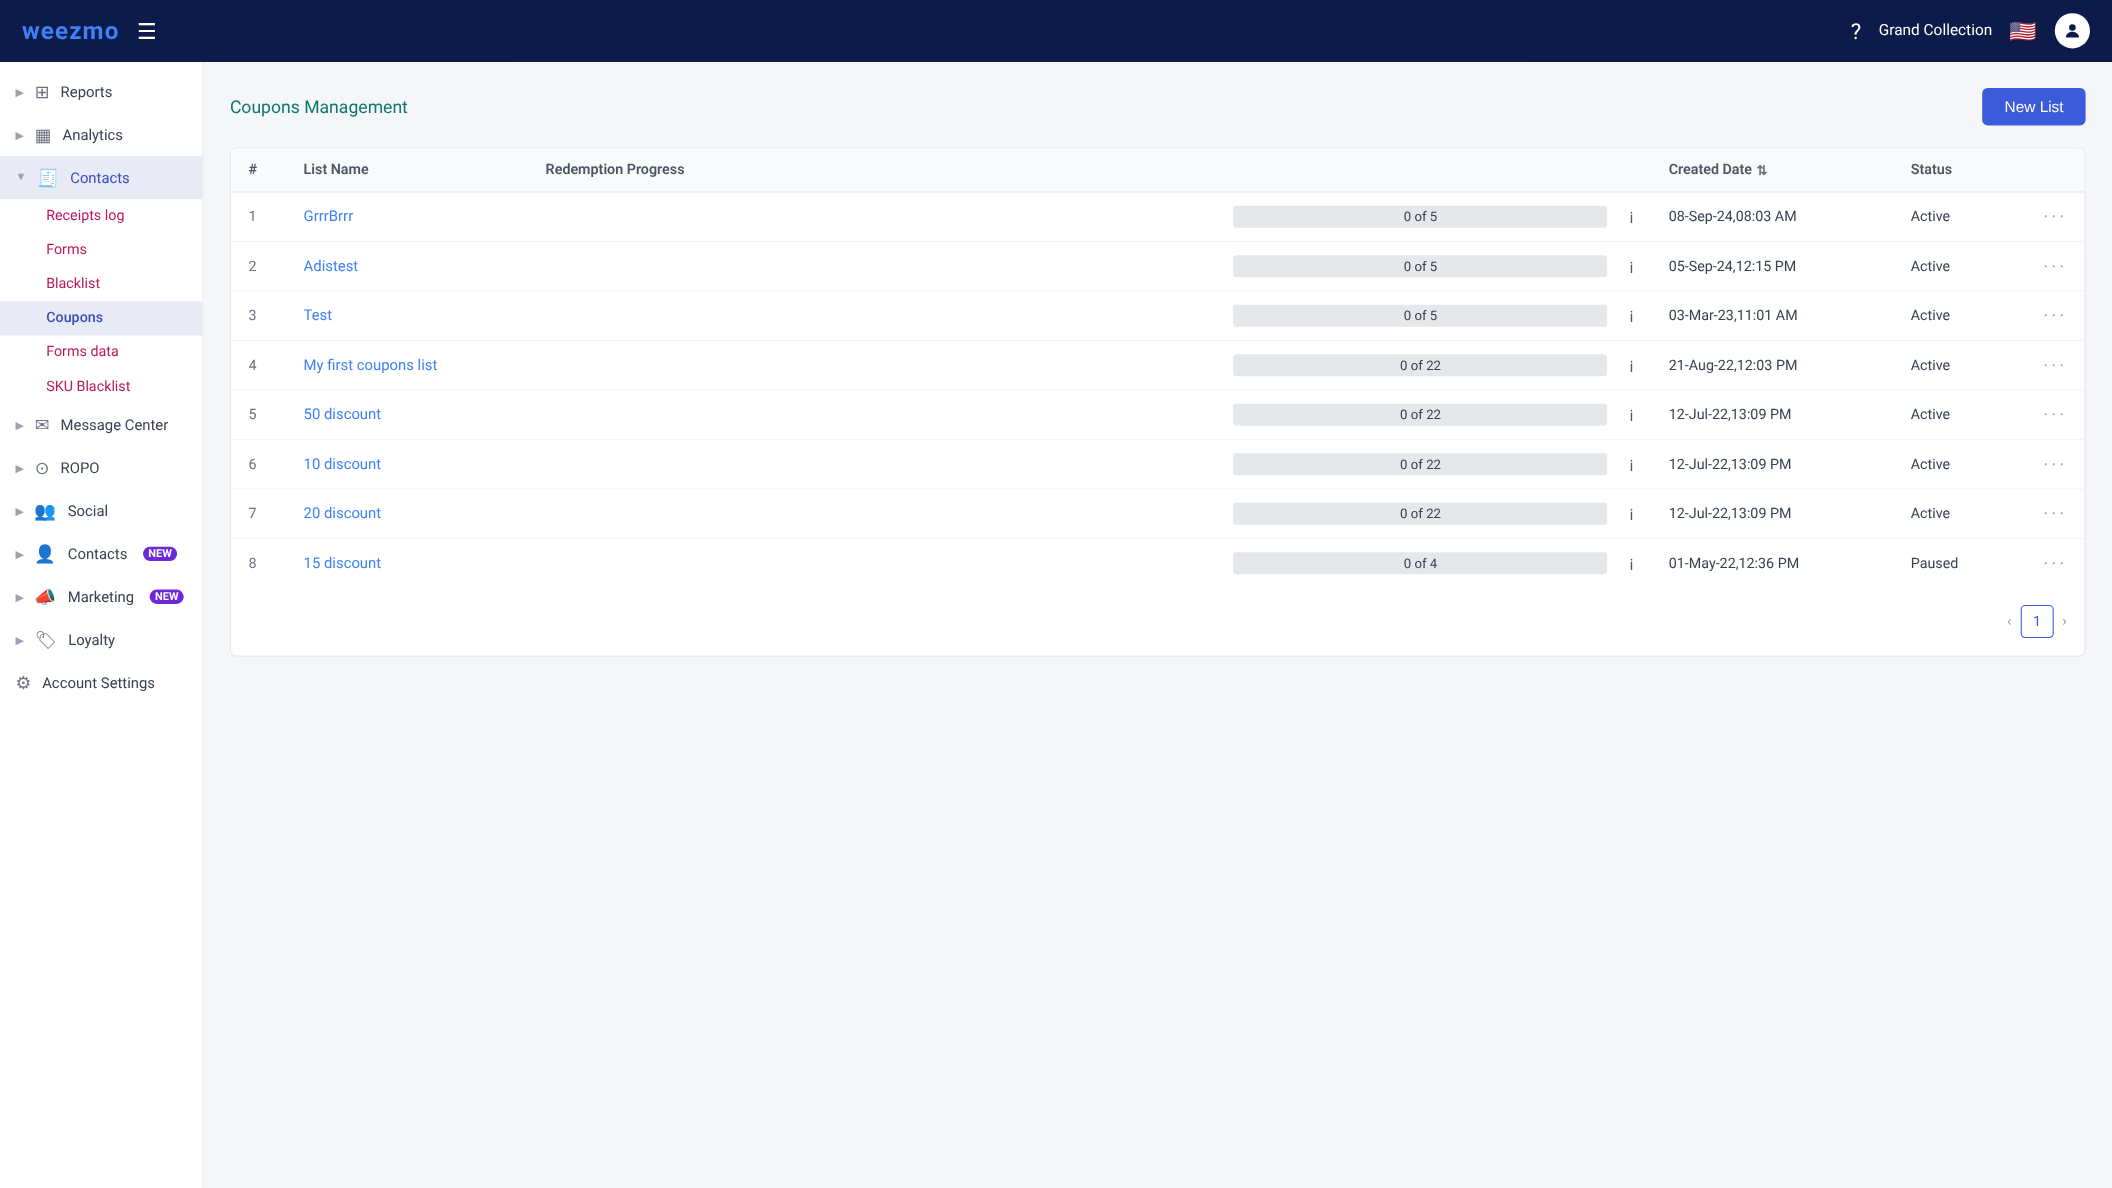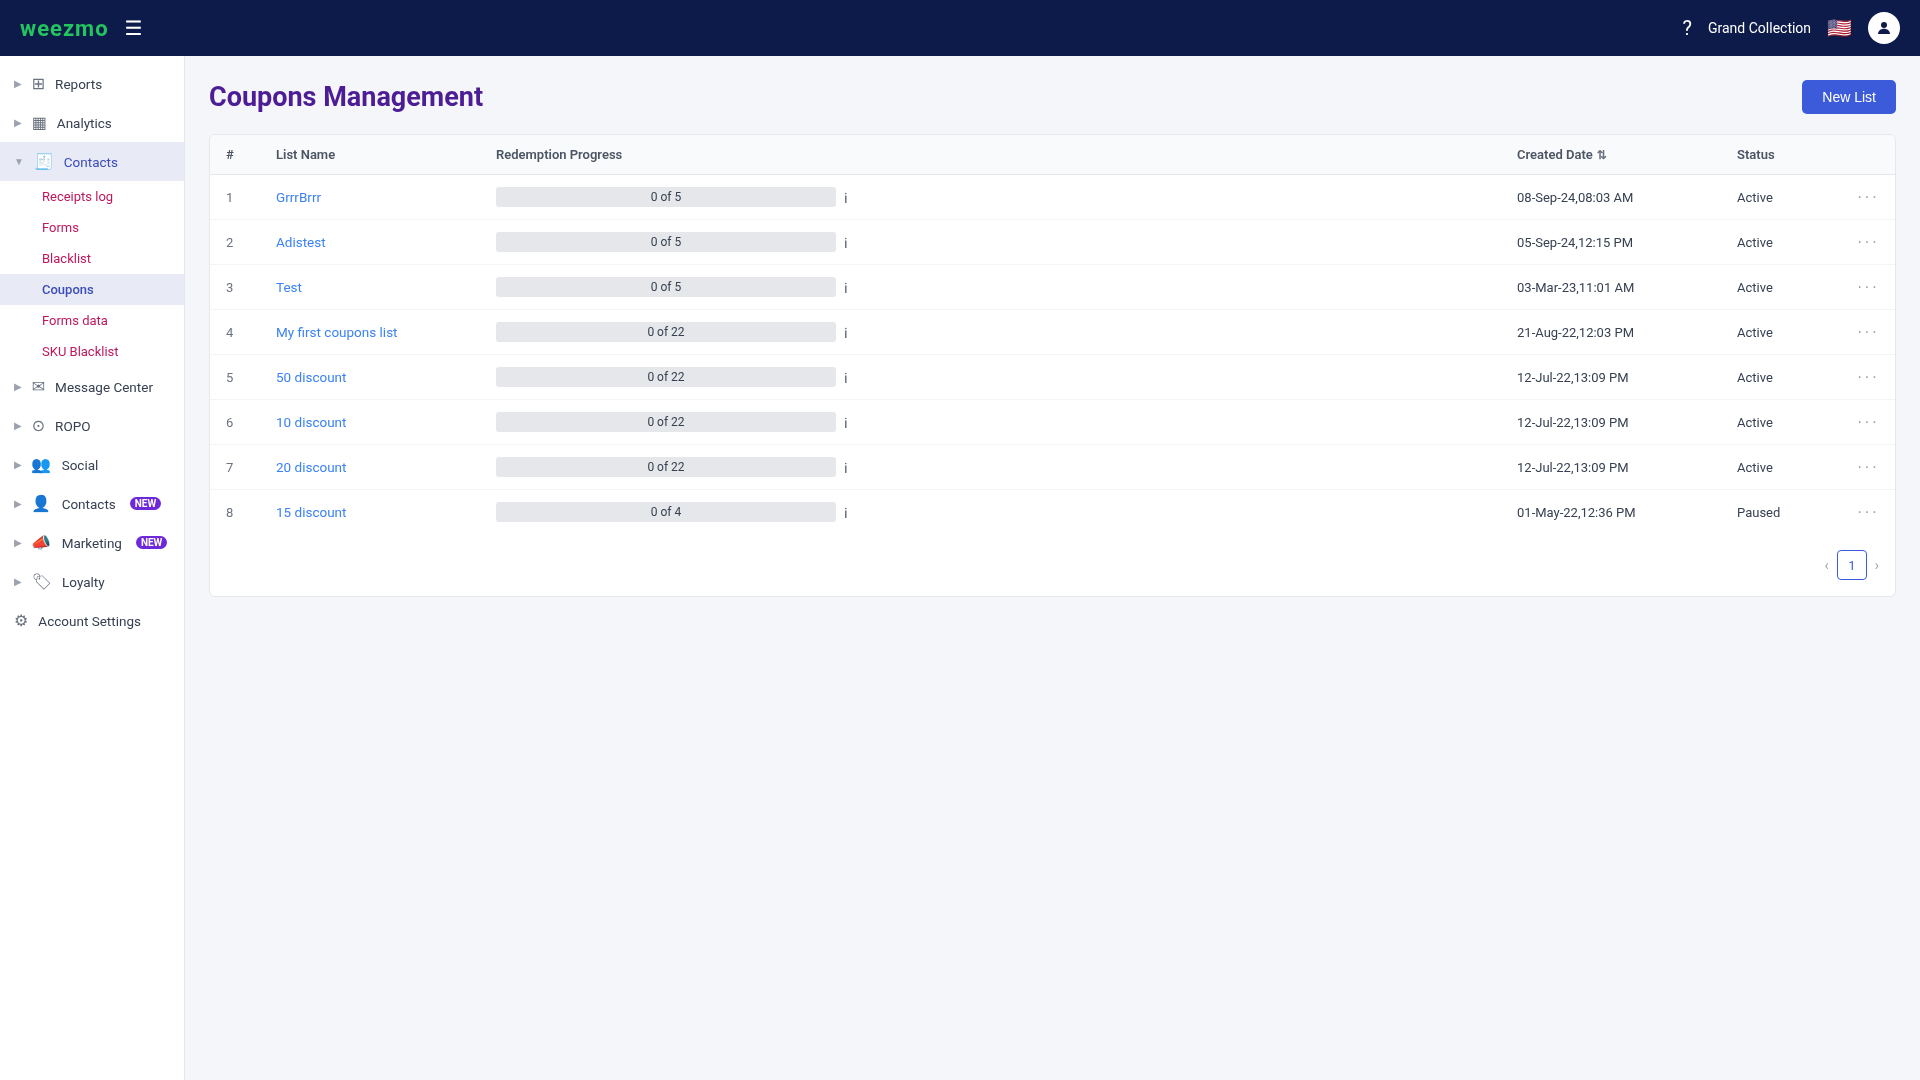--- a/index.html
+++ b/index.html
@@ -11,21 +11,21 @@
       height: 56px;
       display: flex;
       align-items: center;
       padding: 0 20px;
       justify-content: space-between;
       position: fixed;
       top: 0; left: 0; right: 0;
       z-index: 100;
     }
     .top-nav-left { display: flex; align-items: center; gap: 16px; }
-    .logo { color: #22c55e; font-size: 22px; font-weight: bold; letter-spacing: 1px; }
+    .logo { color: #3b82f6; font-size: 22px; font-weight: bold; letter-spacing: 1px; }
     .hamburger { color: white; font-size: 20px; cursor: pointer; }
     .top-nav-right { display: flex; align-items: center; gap: 16px; }
     .help-icon { color: white; font-size: 20px; cursor: pointer; }
     .org-name { color: white; font-size: 14px; }
     .flag { font-size: 20px; }
     .user-avatar { width: 32px; height: 32px; border-radius: 50%; background: #fff; display: flex; align-items: center; justify-content: center; color: #0d1b4b; font-size: 18px; cursor: pointer; }
 
     
     .layout { display: flex; margin-top: 56px; height: calc(1080px - 56px); }
 
@@ -74,21 +74,21 @@
       background: #f5f6fa;
       overflow-y: auto;
       padding: 24px;
     }
     .page-header {
       display: flex;
       justify-content: space-between;
       align-items: center;
       margin-bottom: 20px;
     }
-    .page-title { font-size: 27px; font-weight: 700; color: #4c1d95; }
+    .page-title { font-size: 16px; font-weight: 400; color: #0f766e; }
     .new-list-btn {
       background: #3b5bdb;
       color: white;
       border: none;
       padding: 9px 20px;
       border-radius: 5px;
       font-size: 14px;
       font-weight: 500;
       cursor: pointer;
     }
@@ -112,21 +112,21 @@
     td {
       padding: 12px 16px;
       font-size: 13.5px;
       color: #374151;
       border-bottom: 1px solid #f3f4f6;
       vertical-align: middle;
     }
     tr:last-child td { border-bottom: none; }
     .row-num { color: #6b7280; font-size: 13px; }
     .list-name-link { color: #3b82f6; text-decoration: none; font-size: 13.5px; }
-    .progress-cell { display: flex; align-items: center; gap: 8px; }
+    .progress-cell { display: flex; align-items: center; gap: 20px; justify-content: flex-end; }
     .progress-bar-wrap {
       background: #e5e7eb;
       border-radius: 3px;
       height: 20px;
       width: 340px;
       position: relative;
       overflow: hidden;
     }
     .progress-bar-fill {
       background: #9ca3af;

